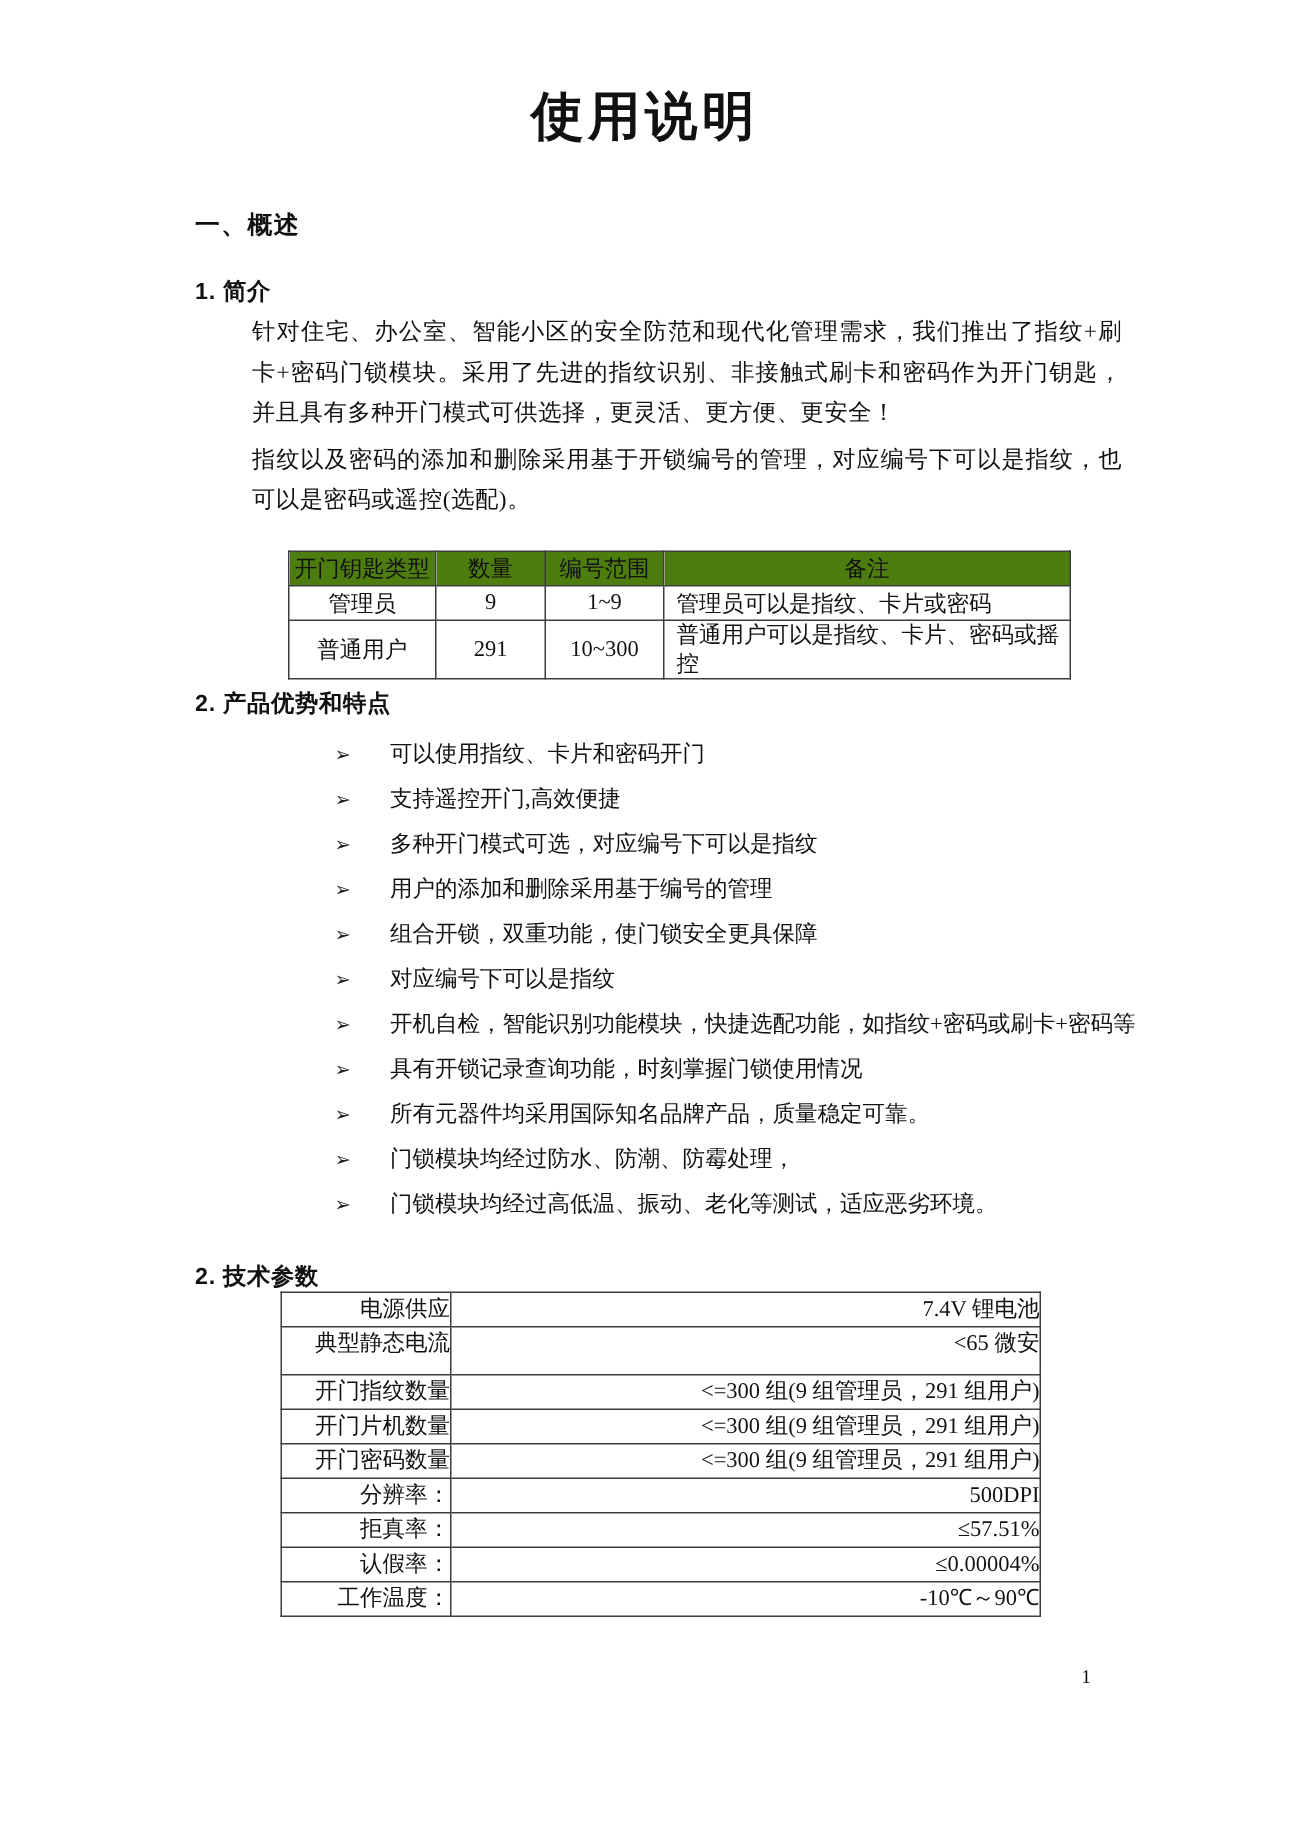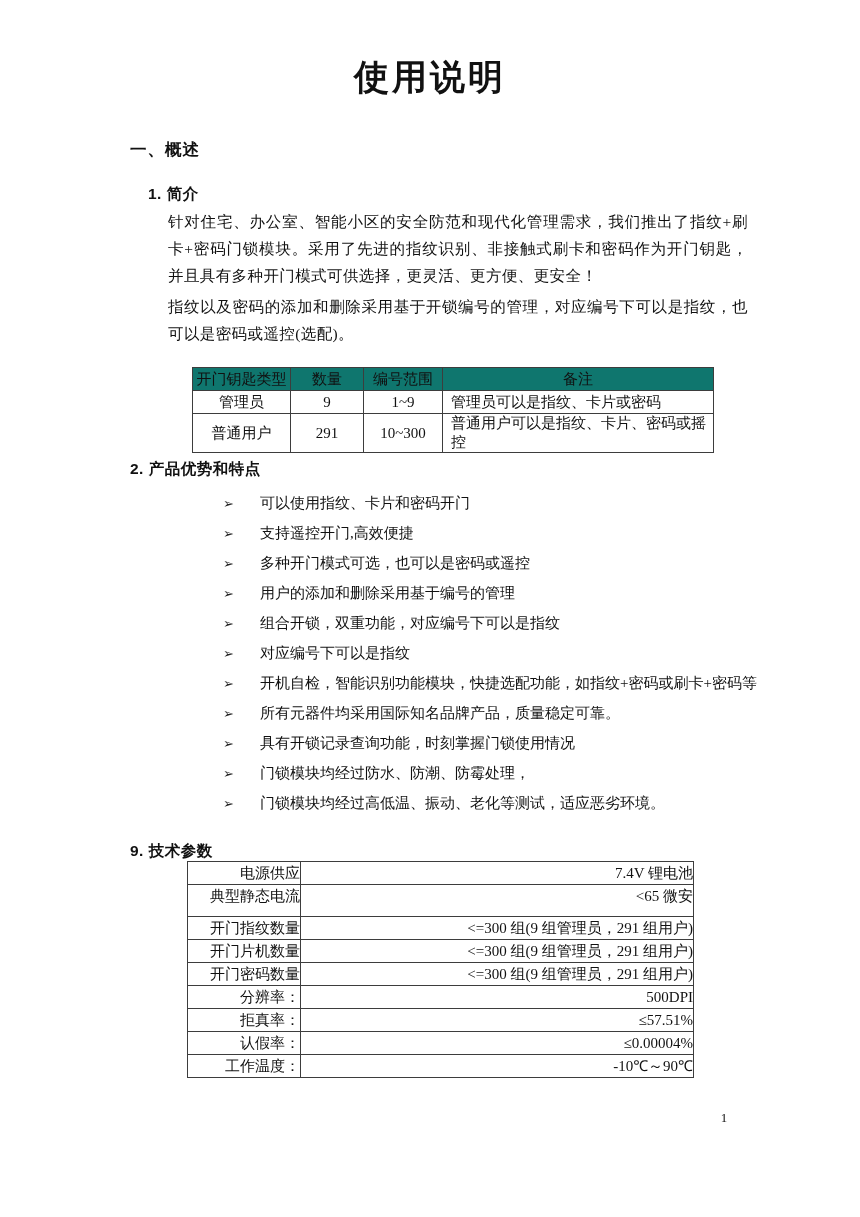--- a/index.html
+++ b/index.html
@@ -15,42 +15,42 @@
   .h1 {
     position:absolute; left:130px; top:139px;
     font-size:16.5px; font-weight:700; font-family:"Liberation Sans", sans-serif;
     letter-spacing:1px;
   }
   .h2 {
     position:absolute; left:130px;
     font-size:15.5px; font-weight:700; font-family:"Liberation Sans", sans-serif;
     letter-spacing:0.5px;
   }
-  .h-intro { top:184px;margin-left:18px; }
+  .h-intro { top:184px; }
   .h-feat  { top:459px; }
   .h-spec  { top:841px; }
   .para {
     position:absolute; left:168px; width:580px; margin:0;
     font-size:15.5px; line-height:27px; text-align:justify; letter-spacing:0.4px;
   }
   .p1 { top:208px; }
   .p2 { top:293px; }
 
   table { border-collapse:collapse; table-layout:fixed; }
   th, td { border:1px solid #3d3d3d; overflow:hidden; }
 
   .key-table {
     position:absolute; top:367px; left:192px; width:521px; font-size:15px;
   }
   .key-table col.c1 { width:98px; }
   .key-table col.c2 { width:73px; }
   .key-table col.c3 { width:79px; }
   .key-table col.c4 { width:271px; }
   .key-table th {
-    background:#0f766e; font-weight:400; height:22px;
+    background:#4d7c0f; font-weight:400; height:22px;
     text-align:center; padding:0 3px;
   }
   .key-table td { height:22px; text-align:center; padding:0 1px; }
   .key-table td.remark { text-align:left; padding-left:8px; }
 
   .features { position:absolute; top:488px; left:185px; width:600px; }
   .fitem { height:30px; line-height:30px; font-size:15px; white-space:nowrap;margin-left:38px; }
   .arrow { display:inline-block; width:37px; font-size:13px; color:#222; }
 
   .spec-table {
@@ -112,32 +112,32 @@
         <td class="remark">普通用户可以是指纹、卡片、密码或摇控</td>
       </tr>
     </tbody>
   </table>
 
   <div class="h2 h-feat">2. 产品优势和特点</div>
 
   <div class="features">
     <div class="fitem"><span class="arrow">➢</span><span class="ftext">可以使用指纹、卡片和密码开门</span></div>
     <div class="fitem"><span class="arrow">➢</span><span class="ftext">支持遥控开门,高效便捷</span></div>
-    <div class="fitem"><span class="arrow">➢</span><span class="ftext">多种开门模式可选，也可以是密码或遥控</span></div>
+    <div class="fitem"><span class="arrow">➢</span><span class="ftext">多种开门模式可选，对应编号下可以是指纹</span></div>
     <div class="fitem"><span class="arrow">➢</span><span class="ftext">用户的添加和删除采用基于编号的管理</span></div>
-    <div class="fitem"><span class="arrow">➢</span><span class="ftext">组合开锁，双重功能，对应编号下可以是指纹</span></div>
+    <div class="fitem"><span class="arrow">➢</span><span class="ftext">组合开锁，双重功能，使门锁安全更具保障</span></div>
     <div class="fitem"><span class="arrow">➢</span><span class="ftext">对应编号下可以是指纹</span></div>
     <div class="fitem"><span class="arrow">➢</span><span class="ftext">开机自检，智能识别功能模块，快捷选配功能，如指纹+密码或刷卡+密码等</span></div>
+    <div class="fitem"><span class="arrow">➢</span><span class="ftext">具有开锁记录查询功能，时刻掌握门锁使用情况</span></div>
     <div class="fitem"><span class="arrow">➢</span><span class="ftext">所有元器件均采用国际知名品牌产品，质量稳定可靠。</span></div>
-    <div class="fitem"><span class="arrow">➢</span><span class="ftext">具有开锁记录查询功能，时刻掌握门锁使用情况</span></div>
     <div class="fitem"><span class="arrow">➢</span><span class="ftext">门锁模块均经过防水、防潮、防霉处理，</span></div>
     <div class="fitem"><span class="arrow">➢</span><span class="ftext">门锁模块均经过高低温、振动、老化等测试，适应恶劣环境。</span></div>
   </div>
 
-  <div class="h2 h-spec">9. 技术参数</div>
+  <div class="h2 h-spec">2. 技术参数</div>
 
   <table class="spec-table">
     <colgroup>
         <col class="s1">
         <col class="s2">
       </colgroup>
     <tbody>
       <tr>
         <td class="lbl">电源供应</td>
         <td class="val">7.4V 锂电池</td>

